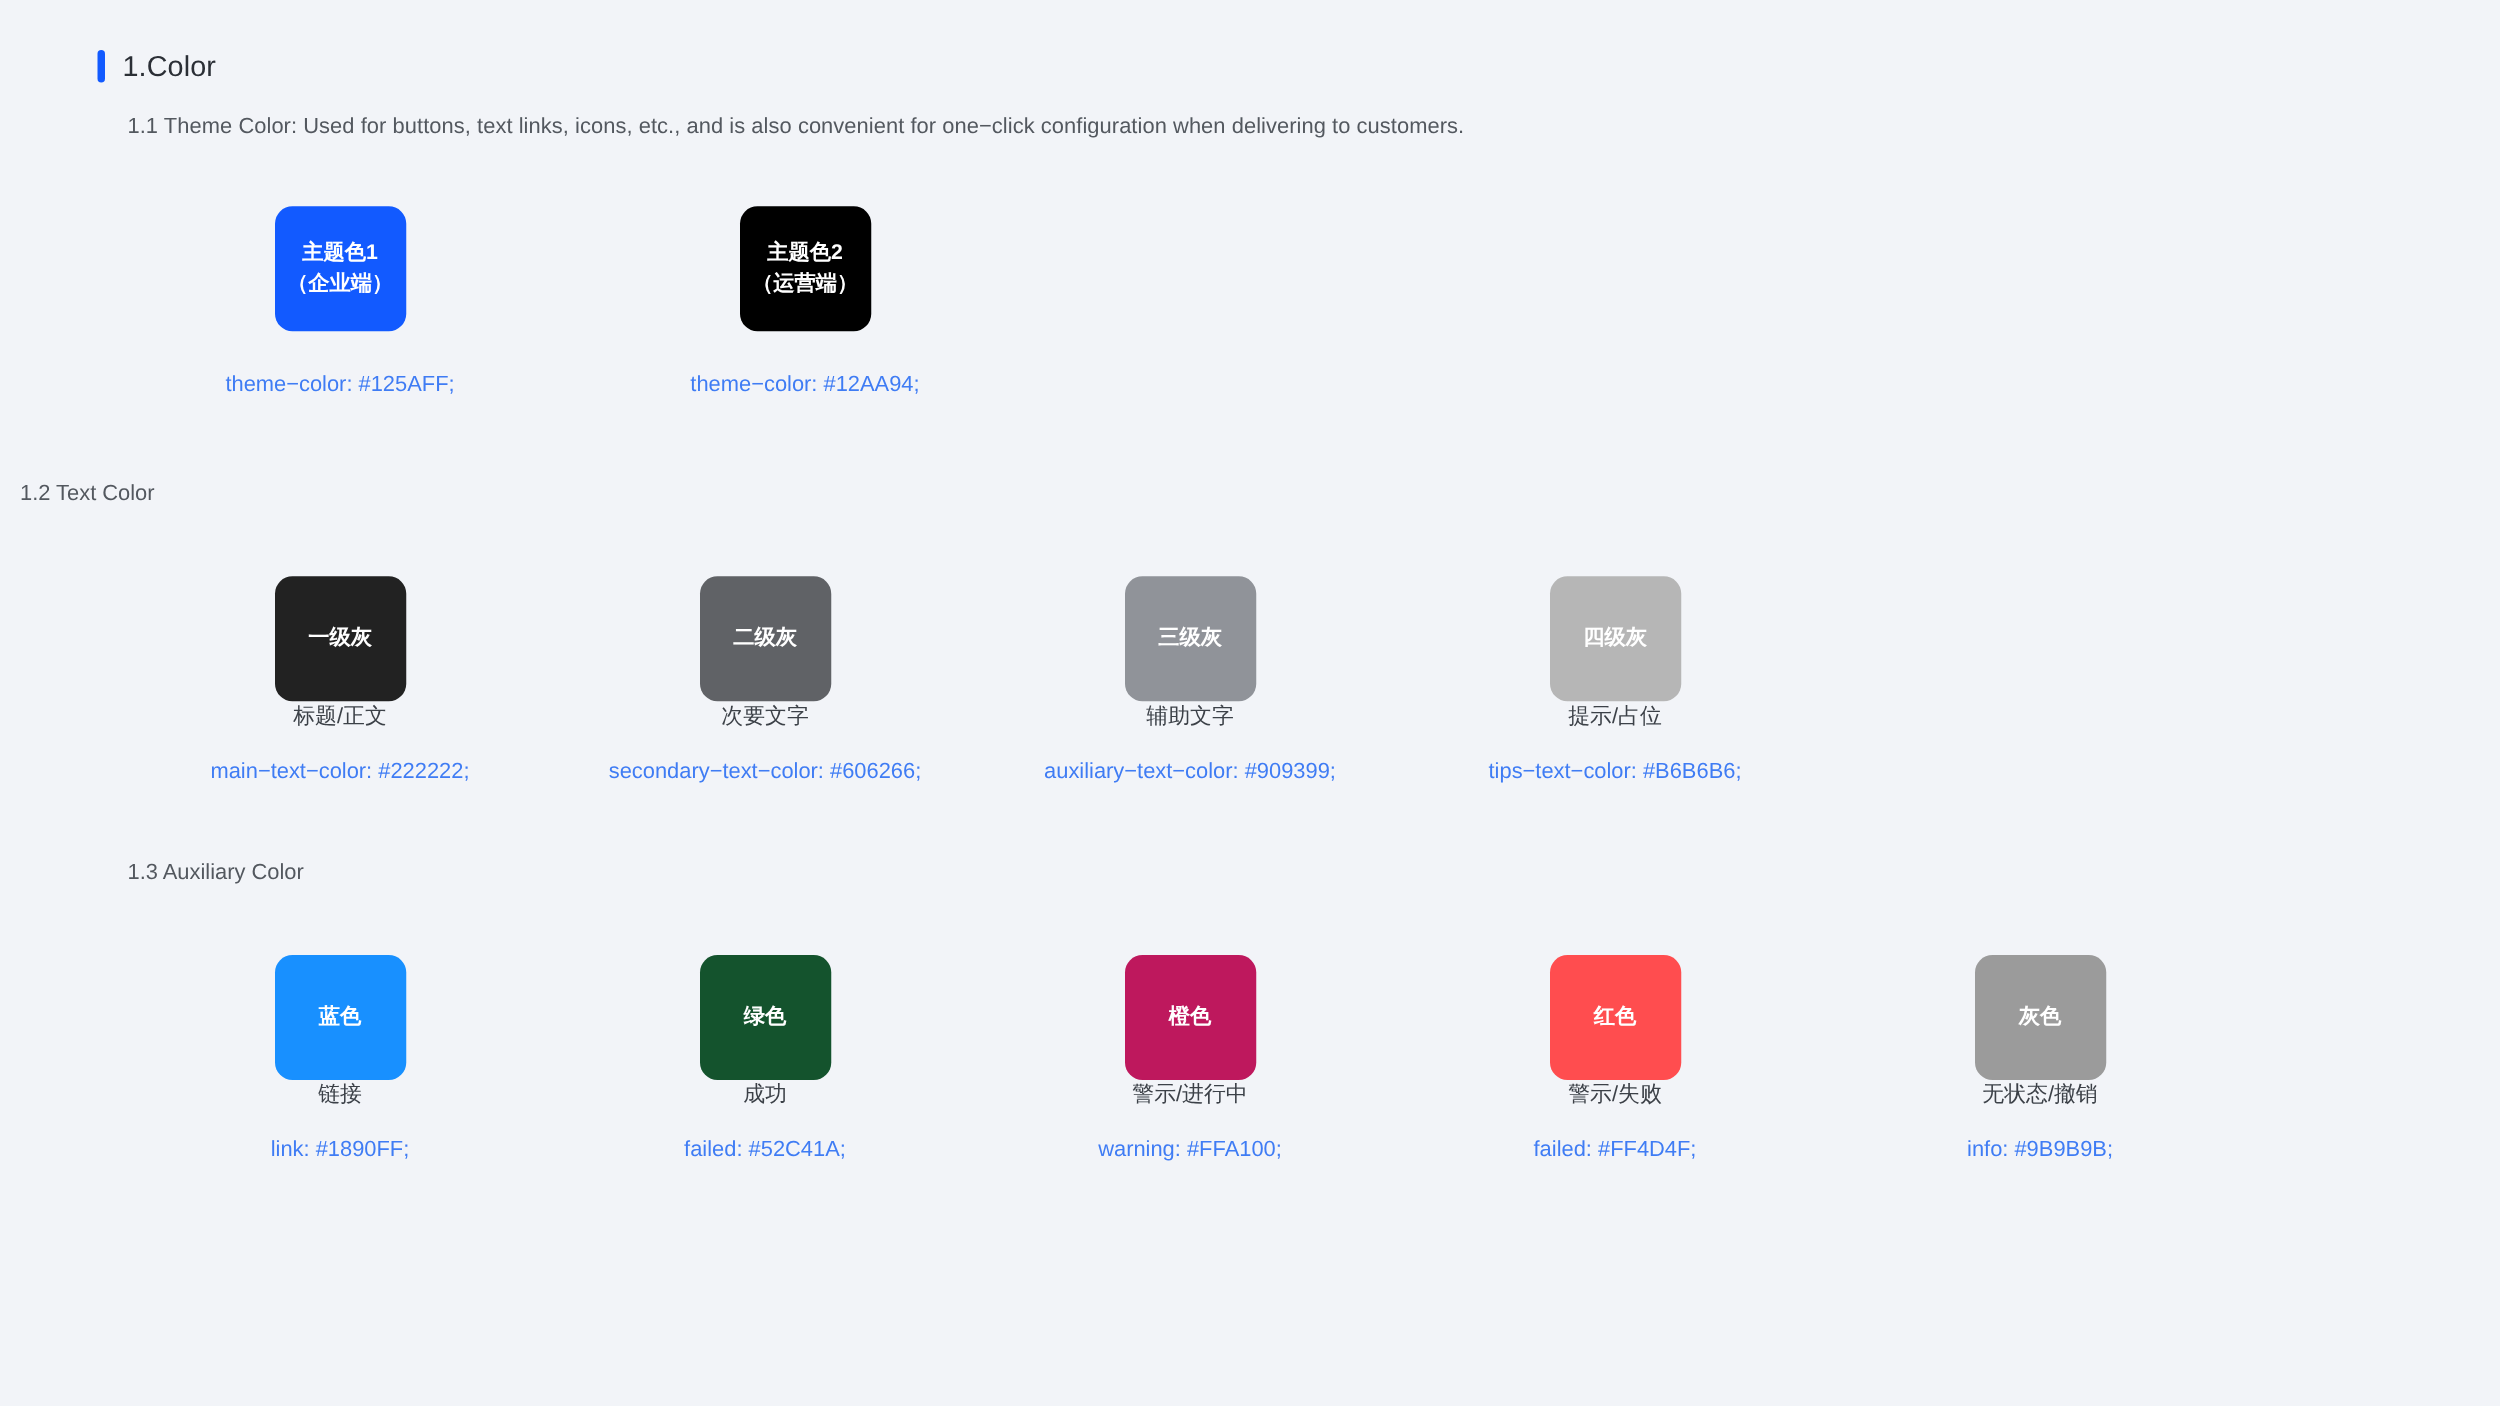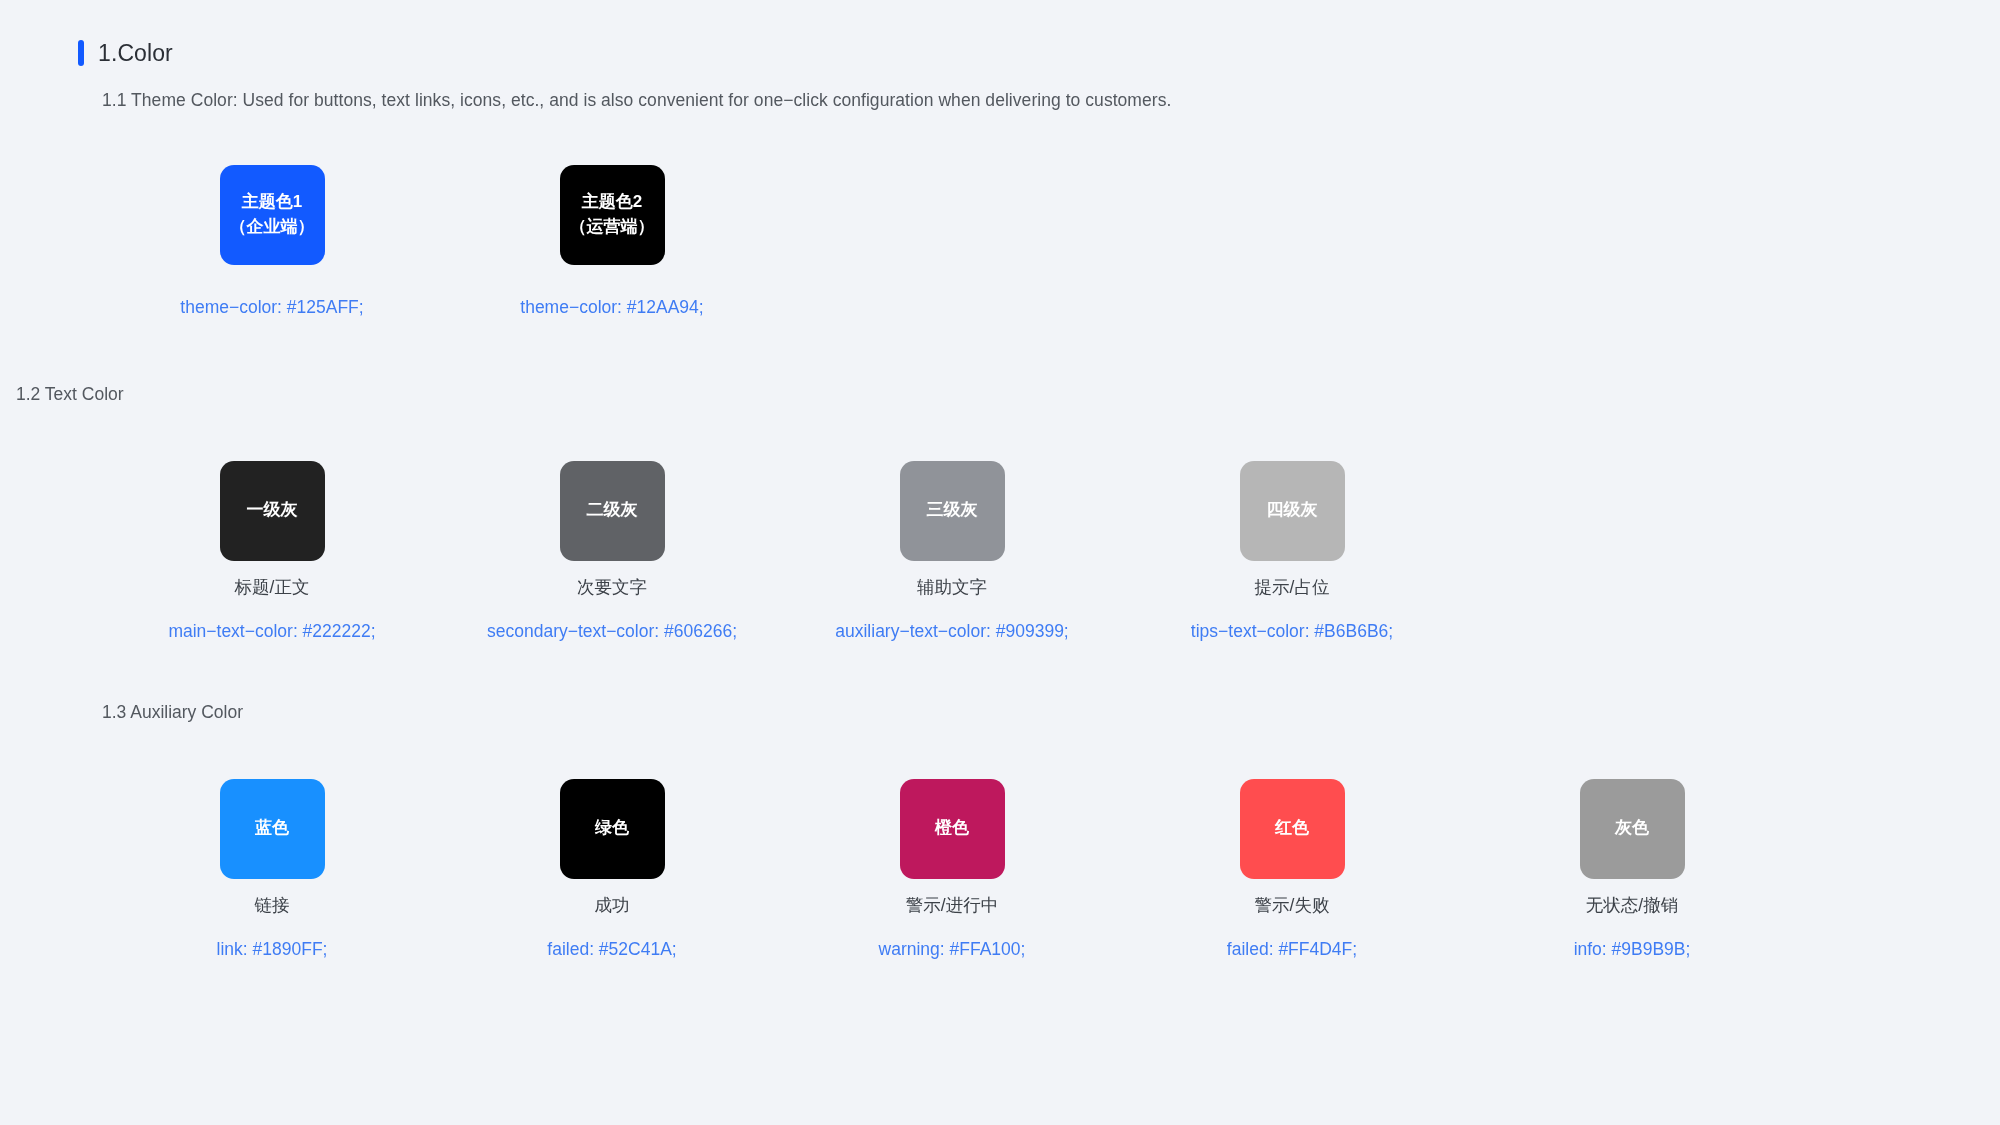--- a/index.html
+++ b/index.html
@@ -82,21 +82,20 @@
     color: #ffffff;
     font-size: 17px;
     font-weight: 700;
     line-height: 1.45;
     text-align: center;
     box-sizing: border-box;
   }
   .chip .chip-line { display: block; white-space: nowrap; }
 
   .chip-usage {
-    margin-top: 15px;
     font-size: 17.5px;
     color: #3c4148;
     text-align: right;
     line-height: 1.3;
     white-space: nowrap;
   }
   .chip-code {
     margin-top: 21px;
     font-size: 17.5px;
     color: #3f7cf4;
@@ -113,21 +112,21 @@
 
 <div class="page">
 
   <div class="section-head">
     <span class="accent-bar" style="background: rgb(18, 90, 255);"></span>
     <span class="section-title">1.Color</span>
   </div>
 
   <div class="sub-label desc" style="margin-top:22px;">1.1 Theme Color: Used for buttons, text links, icons, etc., and is also convenient for one−click configuration when delivering to customers.</div>
 
-  <div class="swatch-row" style="margin-top:52px;">
+  <div class="swatch-row" style="margin-top:52px;gap:32px;">
 
     <div class="swatch-cell">
       <div class="chip" style="background: rgb(18, 90, 255);">
         <span class="chip-line">主题色1</span>
         <span class="chip-line">（企业端）</span>
       </div>
       <div class="chip-code only" style="color: rgb(63, 124, 244);">theme−color: #125AFF;</div>
     </div>
 
     <div class="swatch-cell">
@@ -184,21 +183,21 @@
 
     <div class="swatch-cell">
       <div class="chip" style="background: rgb(24, 144, 255);">
         <span class="chip-line">蓝色</span>
       </div>
       <div class="chip-usage">链接</div>
       <div class="chip-code" style="color: rgb(63, 124, 244);">link: #1890FF;</div>
     </div>
 
     <div class="swatch-cell">
-      <div class="chip" style="background: #000000;">
+      <div class="chip" style="background: #14532d;">
         <span class="chip-line">绿色</span>
       </div>
       <div class="chip-usage">成功</div>
       <div class="chip-code" style="color: rgb(63, 124, 244);">failed: #52C41A;</div>
     </div>
 
     <div class="swatch-cell">
       <div class="chip" style="background: #be185d;">
         <span class="chip-line">橙色</span>
       </div>

